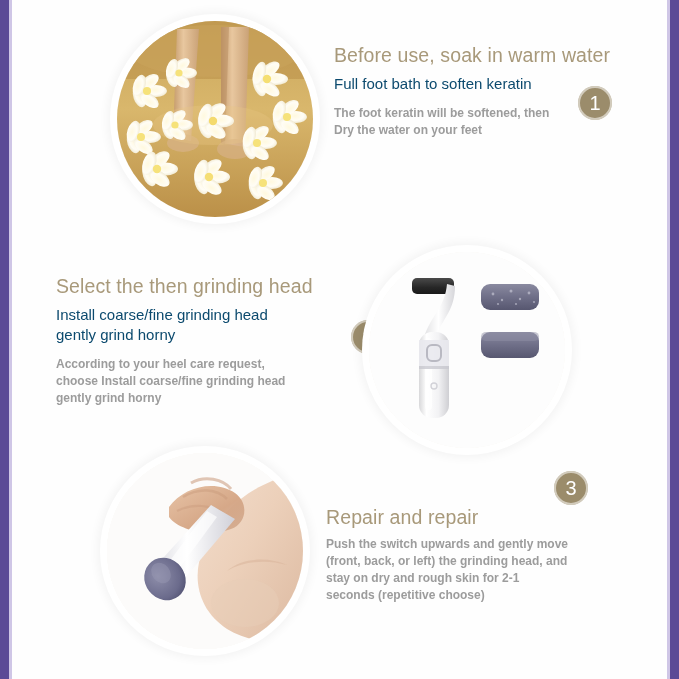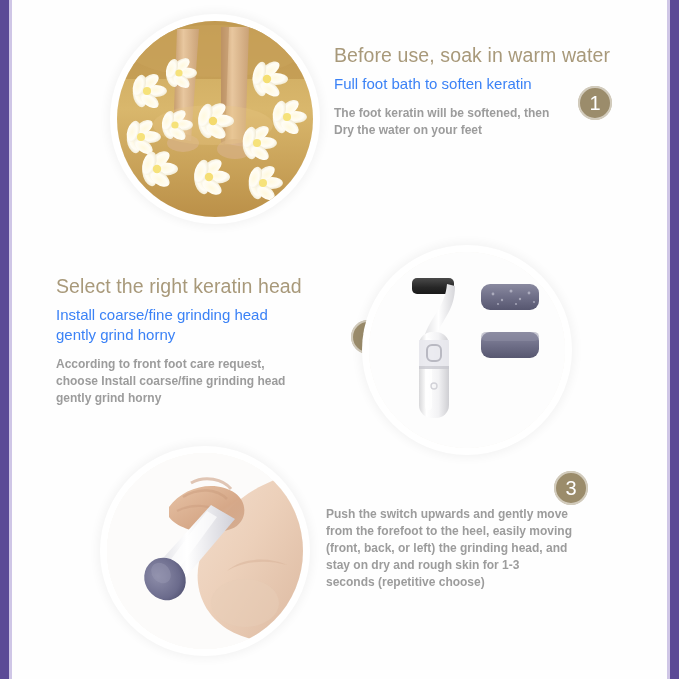--- a/index.html
+++ b/index.html
@@ -91,21 +91,21 @@
   .heading {
     font-size: 19.5px;
     color: #a8997a;
     letter-spacing: 0.1px;
     margin: 0 0 7px 0;
     font-weight: 400;
     white-space: nowrap;
   }
   .subheading {
     font-size: 15px;
-    color: #3b82f6;
+    color: #0c4a6e;
     margin: 0 0 11px 0;
     font-weight: 400;
     line-height: 1.32;
   }
   .body-text {
     font-size: 12px;
     color: #9c9c9c;
     margin: 0;
     line-height: 1.42;
     font-weight: 700;
@@ -280,24 +280,24 @@
         <span>Dry the water on your feet</span>
       </p>
     </div>
 
     <div class="badge badge-1">1</div>
   </div>
 
   <div class="row row-2">
 
     <div class="text-block tb-left">
-      <h2 class="heading">Select the right keratin head</h2>
+      <h2 class="heading">Select the then grinding head</h2>
       <p class="subheading" style="max-width:250px">Install coarse/fine grinding head gently grind horny</p>
       <p class="body-text">
-        <span>According to front foot care request,</span>
+        <span>According to your heel care request,</span>
         <span>choose Install coarse/fine grinding head</span>
         <span>gently grind horny</span>
       </p>
       <div class="badge badge-2">2</div>
     </div>
 
     <div class="photo-wrap" style="margin-left:6px">
       <div class="photo-ring"></div>
       <div class="photo-circle">
         <svg width="196" height="196" viewBox="0 0 196 196" aria-hidden="true">
@@ -400,24 +400,24 @@
           <path d="M104 52 L 128 66 L 72 132 L 48 114 Z" fill="url(#wandG)"></path>
           <path d="M100 58 L 110 64 L 66 124 L 56 117 Z" fill="#ffffff" opacity="0.65"></path>
 
           <ellipse cx="58" cy="126" rx="20" ry="22" fill="url(#headG)" transform="rotate(-38 58 126)"></ellipse>
           <ellipse cx="54" cy="120" rx="9" ry="11" fill="#9a9ab4" opacity="0.45" transform="rotate(-38 54 120)"></ellipse>
         </svg>
       </div>
     </div>
 
     <div class="text-block tb-right" style="margin-left:16px;padding-top:60px">
+      <h2 class="heading">Repair and repair</h2>
       <p class="body-text">
         <span>Push the switch upwards and gently move</span>
-        <span>from the forefoot to the heel, easily moving</span>
         <span>(front, back, or left) the grinding head, and</span>
-        <span>stay on dry and rough skin for 1-3</span>
+        <span>stay on dry and rough skin for 2-1</span>
         <span>seconds (repetitive choose)</span>
       </p>
       <div class="badge badge-3">3</div>
     </div>
   </div>
 
 </div>
 
 </body></html>

